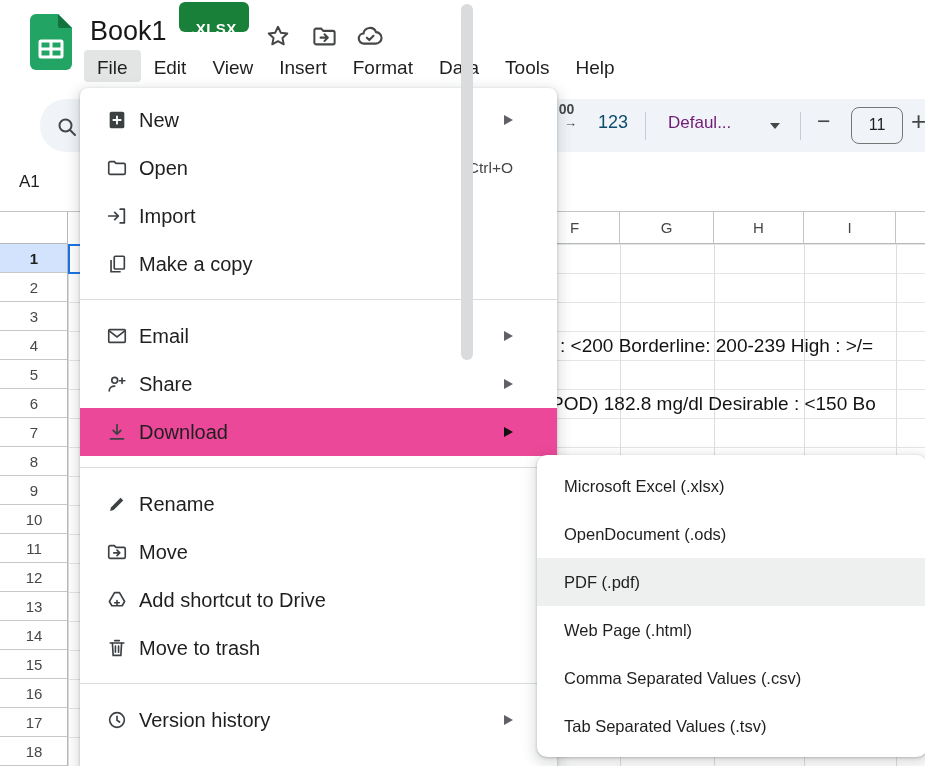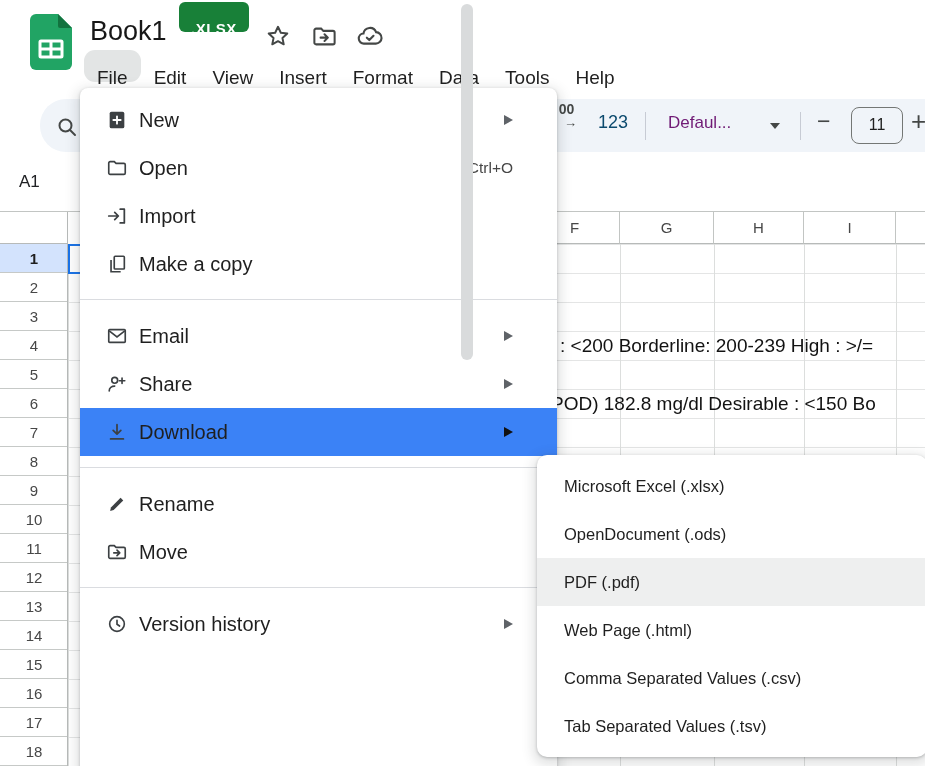--- a/index.html
+++ b/index.html
@@ -12,21 +12,21 @@
 
   
   #logo { left:30px; top:14px; }
   #doc-title { left:90px; top:16px; font-size:27px; color:#171717; }
   #xlsx-badge { left:179px; top:2px; height:30px; line-height:30px; padding:12px 12px;
     border-radius:6px; color:#fff; font-size:15px; font-weight:bold; letter-spacing:.5px; }
   .top-icon { top:21px; width:30px; height:30px; display:flex; align-items:center; justify-content:center; }
 
   
   #menubar { left:84px; top:50px; height:32px; display:flex; font-size:19px; color:#1f1f1f; }
-  .menu-word { padding:12px 13px; line-height:32px; border-radius:11px; cursor:default; }
+  .menu-word { padding:2px 13px; line-height:32px; border-radius:4px; cursor:default; }
   .menu-word.active { background:#e3e5e5; }
 
   
   #toolbar { left:40px; top:99px; width:885px; height:53px; background:#f0f4f9;
     border-radius:26px 0 0 26px; z-index:3; }
   #tb-123 { left:598px; top:112px; font-size:18px; font-weight:500; color:#0c4a6e; z-index:4; }
   .tb-divider { width:1px; height:28px; background:#c7cbd4; top:112px; z-index:4; }
   #tb-font { left:668px; top:113px; font-size:17px; color:#701a75; z-index:4; }
   #tb-caret { left:770px; top:123px; width:0; height:0; border-left:5px solid transparent;
     border-right:5px solid transparent; border-top:6px solid #444746; z-index:4; }
@@ -257,21 +257,21 @@
         <span class="mi-icon">
           <svg width="22" height="22" viewBox="0 0 24 24" fill="none" stroke="#3c4043" stroke-width="1.8" stroke-linecap="round">
             <circle cx="9.5" cy="8" r="3.2"></circle>
             <path d="M3.5 19.5c0-3.2 2.8-5.2 6-5.2"></path>
             <path d="M17.5 5.5v6M14.5 8.5h6"></path>
           </svg>
         </span>
         <span class="mi-label">Share</span>
         <span class="mi-arrow"></span>
       </div>
-      <div class="menu-item hl" style="background: #3b82f6; justify-content: center;">
+      <div class="menu-item hl" style="background: #ec4899; justify-content: center;">
         <span class="mi-icon">
           <svg width="22" height="22" viewBox="0 0 24 24" fill="none" stroke="#3c4043" stroke-width="1.9" stroke-linecap="round" stroke-linejoin="round">
             <path d="M12 4v10M7.8 10.2 12 14.4l4.2-4.2"></path>
             <path d="M5 19.5h14"></path>
           </svg>
         </span>
         <span class="mi-label">Download</span>
         <span class="mi-arrow"></span>
       </div>
       <div class="menu-sep"></div>
@@ -284,20 +284,39 @@
         <span class="mi-label">Rename</span>
       </div>
       <div class="menu-item">
         <span class="mi-icon">
           <svg width="22" height="22" viewBox="0 0 24 24" fill="none" stroke="#3c4043" stroke-width="1.8">
             <path d="M3 6.5A1.5 1.5 0 0 1 4.5 5H9l2 2h8.5A1.5 1.5 0 0 1 21 8.5v9a1.5 1.5 0 0 1-1.5 1.5h-15A1.5 1.5 0 0 1 3 17.5z"></path>
             <path d="M8.5 13h6M12 10l3 3-3 3" stroke-linecap="round" stroke-linejoin="round"></path>
           </svg>
         </span>
         <span class="mi-label">Move</span>
+      </div>
+      <div class="menu-item">
+        <span class="mi-icon">
+          <svg width="22" height="22" viewBox="0 0 24 24" fill="none" stroke="#3c4043" stroke-width="1.8" stroke-linejoin="round">
+            <path d="M9.3 4h5.4l5.6 9.6-2.7 4.7H6.4l-2.7-4.7z"></path>
+            <path d="M12 12.5v5M9.5 15h5" stroke-linecap="round"></path>
+          </svg>
+        </span>
+        <span class="mi-label">Add shortcut to Drive</span>
+      </div>
+      <div class="menu-item">
+        <span class="mi-icon">
+          <svg width="22" height="22" viewBox="0 0 24 24" fill="none" stroke="#3c4043" stroke-width="1.8" stroke-linecap="round">
+            <path d="M4.5 6.5h15M9.5 4h5"></path>
+            <path d="M7 6.5l.8 13.5h8.4l.8-13.5"></path>
+            <path d="M10.3 10v6.5M13.7 10v6.5"></path>
+          </svg>
+        </span>
+        <span class="mi-label">Move to trash</span>
       </div>
       <div class="menu-sep"></div>
       <div class="menu-item">
         <span class="mi-icon">
           <svg width="22" height="22" viewBox="0 0 24 24" fill="none" stroke="#3c4043" stroke-width="1.8" stroke-linecap="round">
             <circle cx="12" cy="12" r="8"></circle>
             <path d="M12 8v4.3l2.8 1.9"></path>
           </svg>
         </span>
         <span class="mi-label">Version history</span>

